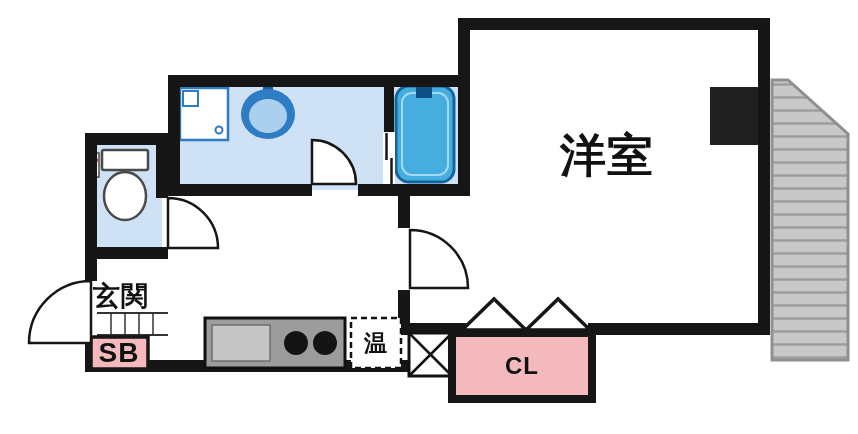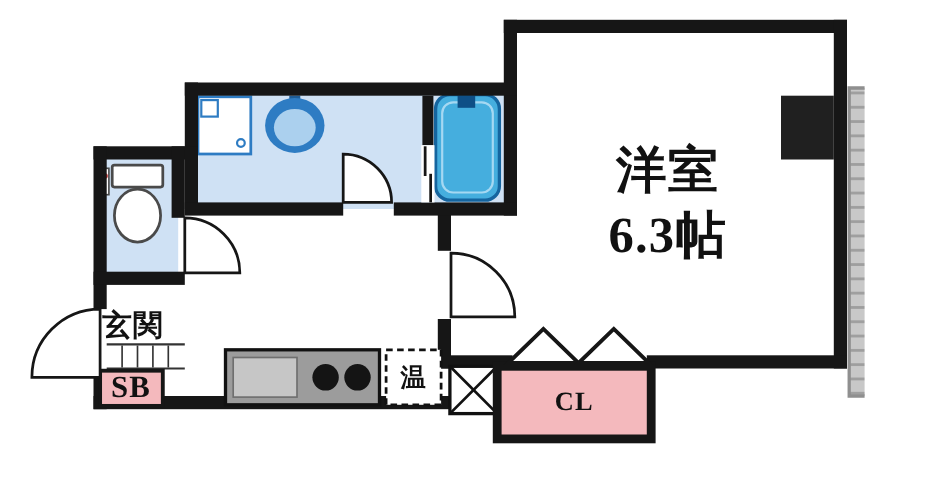--- a/index.html
+++ b/index.html
@@ -1,20 +1,20 @@
 <!DOCTYPE html>
 <html><head>
 <meta charset="utf-8">
 <style>
   html,body{margin:0;padding:0;background:#ffffff;}
   #plan{
     position:relative;
-    width:786px;height:434px;
+    width:858px;height:434px;
     background:#ffffff;
-    font-family:Liberation Serif, serif;
+    font-family:Liberation Sans, sans-serif;
     overflow:hidden;
   }
   #plan svg{position:absolute;left:0;top:0;}
   .label{
     position:absolute;
     transform:translate(-50%,-50%);
     font-weight:900;
     color:#111111;
     white-space:nowrap;
     line-height:1;
@@ -134,19 +134,18 @@
       <path d="M312,184 L312,140 A44,44 0 0 1 356,184 Z"></path>
       <path d="M168,248 L168,198 A50,50 0 0 1 218,248 Z"></path>
       <path d="M410,288 L410,230 A58,58 0 0 1 468,288 Z"></path>
       <path d="M91,343 L91,281 A62,62 0 0 0 29,343 Z"></path>
     </g>
 
     <rect x="710" y="87" width="48" height="58" fill="#202020"></rect>
   </svg>
 
   <div class="label label-room" style="left:607px;top:155px;">洋室</div>
-  <div class="label label-room" style="left:607px;top:214px;">6.3帖</div>
   <div class="label label-entrance" style="left:121px;top:296px;">玄関</div>
   <div class="label label-sb" style="left:119px;top:353px;">SB</div>
   <div class="label label-cl" style="left:522px;top:366px;">CL</div>
   <div class="label label-onsui" style="left:376px;top:343px;">温</div>
 
 </div>
 
 </body></html>

